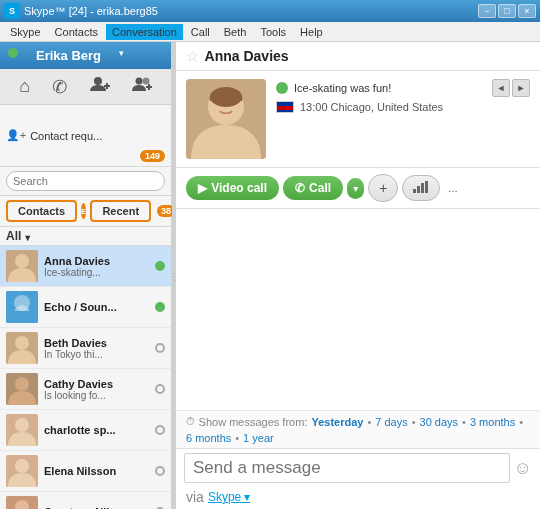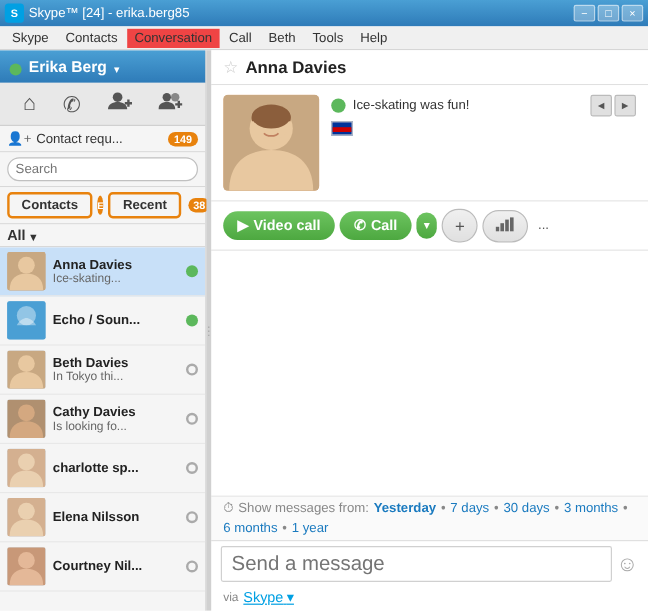--- a/index.html
+++ b/index.html
@@ -25,42 +25,42 @@
     .menu-bar {
       background: #f0f0f0;
       height: 20px;
       display: flex;
       align-items: center;
       padding: 0 4px;
       border-bottom: 1px solid #d0d0d0;
       gap: 2px;
     }
     .menu-item { padding: 2px 6px; font-size: 11px; color: #333; cursor: pointer; }
-    .menu-item.active { background: #ef4444; }
+    .menu-item.active { background: #0ea5e9; }
     
     
     .main-container { display: flex; height: calc(509px - 42px); }
     
     
     .left-panel {
       width: 172px;
       min-width: 172px;
       background: #f5f5f5;
       border-right: 1px solid #d0d0d0;
       display: flex;
       flex-direction: column;
     }
     
     
     .profile-area {
       background: linear-gradient(to bottom, #4a9fd4, #2e7bb8);
       padding: 6px 8px;
       display: flex;
-      align-items: flex-end;
-      gap: 6px;
+      align-items: flex-start;
+      gap: 18px;
     }
     .profile-status { width: 10px; height: 10px; background: #5cb85c; border-radius: 50%; }
     .profile-name { color: white; font-size: 13px; font-weight: bold; }
     .profile-arrow { color: white; font-size: 9px; }
     
     
     .action-row {
       background: #e8e8e8;
       display: flex;
       align-items: center;
@@ -83,20 +83,21 @@
     .contact-req-text { color: #333; font-size: 11px; flex: 1; }
     .badge-orange {
       background: #e8820d;
       color: white;
       font-size: 9px;
       font-weight: bold;
       padding: 1px 5px;
       border-radius: 10px;
       min-width: 20px;
       text-align: center;
+      margin-top: 41px;
     }
     
     
     .search-box {
       padding: 4px 6px;
       background: #f5f5f5;
       border-bottom: 1px solid #d8d8d8;
     }
     .search-input {
       width: 100%;
@@ -346,21 +347,21 @@
     .emoji-btn { color: #aaa; font-size: 18px; cursor: pointer; }
     
     
     .via-row {
       padding: 2px 10px 4px;
       display: flex;
       align-items: center;
       gap: 4px;
       background: white;
     }
-    .via-text { color: #888; font-size: 10px; }
+    .via-text { color: #888; font-size: 14px; }
     .via-skype { color: #00a0e3; font-size: 10px; cursor: pointer; text-decoration: underline; }
     
     
     .contact-list::-webkit-scrollbar { width: 6px; }
     .contact-list::-webkit-scrollbar-track { background: #f0f0f0; }
     .contact-list::-webkit-scrollbar-thumb { background: #bbb; border-radius: 3px; }
     
     
     .panel-divider {
       width: 4px;
@@ -595,20 +596,21 @@
         <div class="profile-detail-row">
           <div class="detail-status-green"></div>
           <span class="detail-status-text">Ice-skating was fun!</span>
           <div class="nav-arrows">
             <div class="nav-arrow">◄</div>
             <div class="nav-arrow">►</div>
           </div>
         </div>
         <div class="profile-detail-row">
           <div class="flag-icon"></div>
+          <span class="location-text">13:00 Chicago, United States</span>
         </div>
       </div>
     </div>
 
     <div class="call-buttons">
       <button class="btn-video">
         <span>▶</span>
         <span>Video call</span>
       </button>
       <button class="btn-call">

